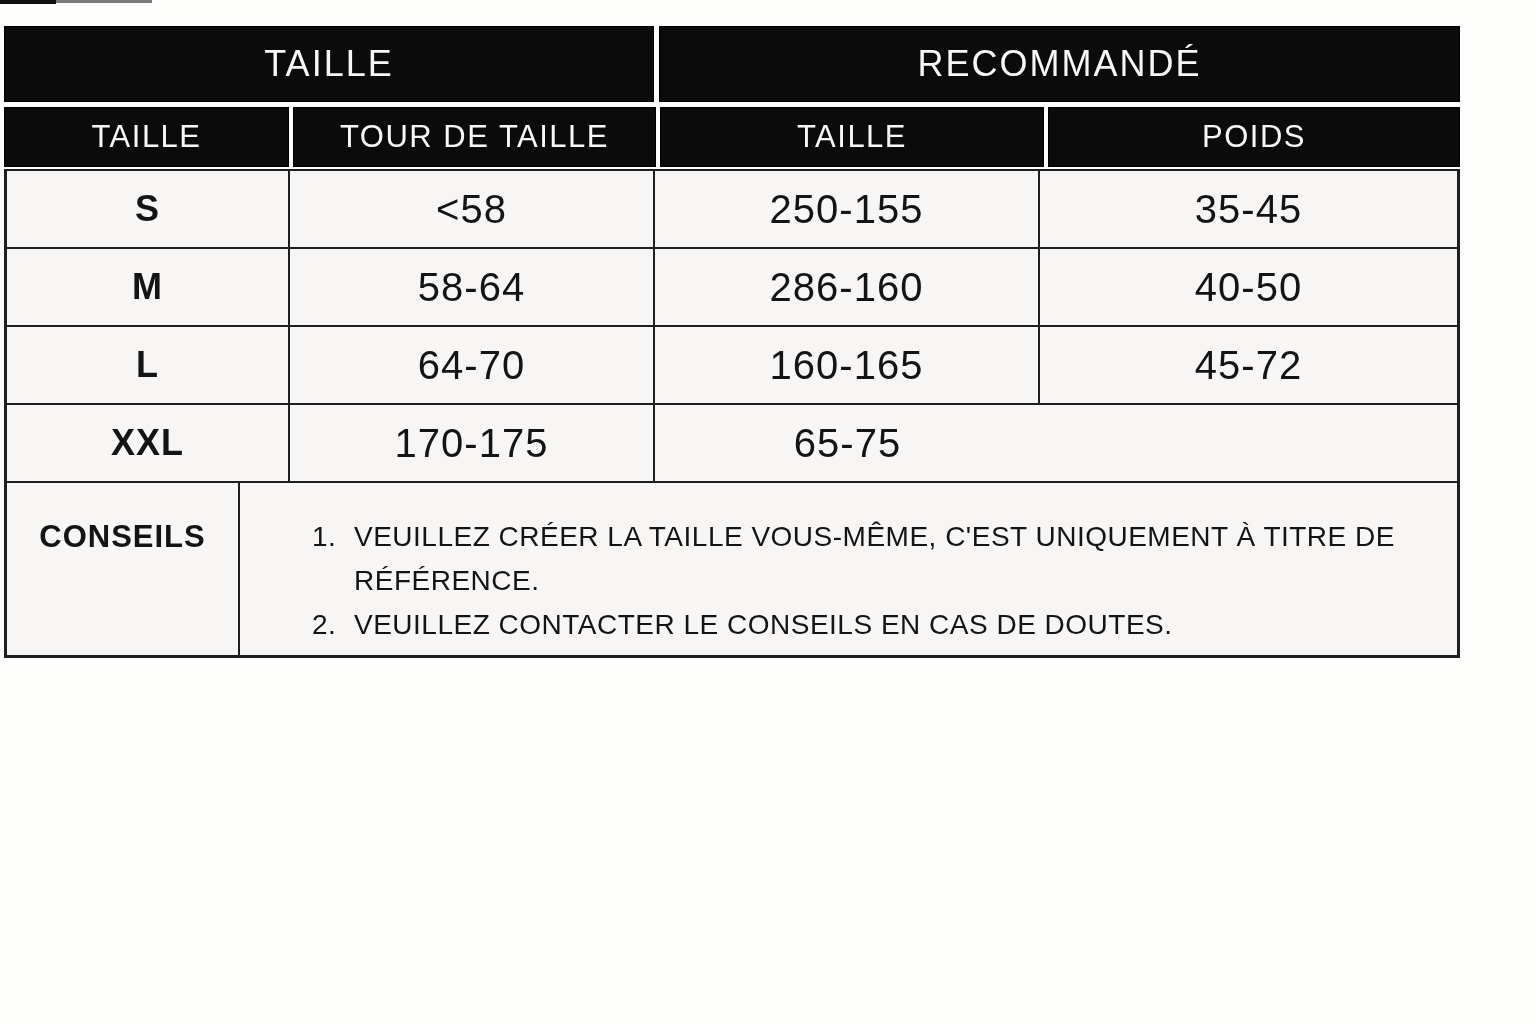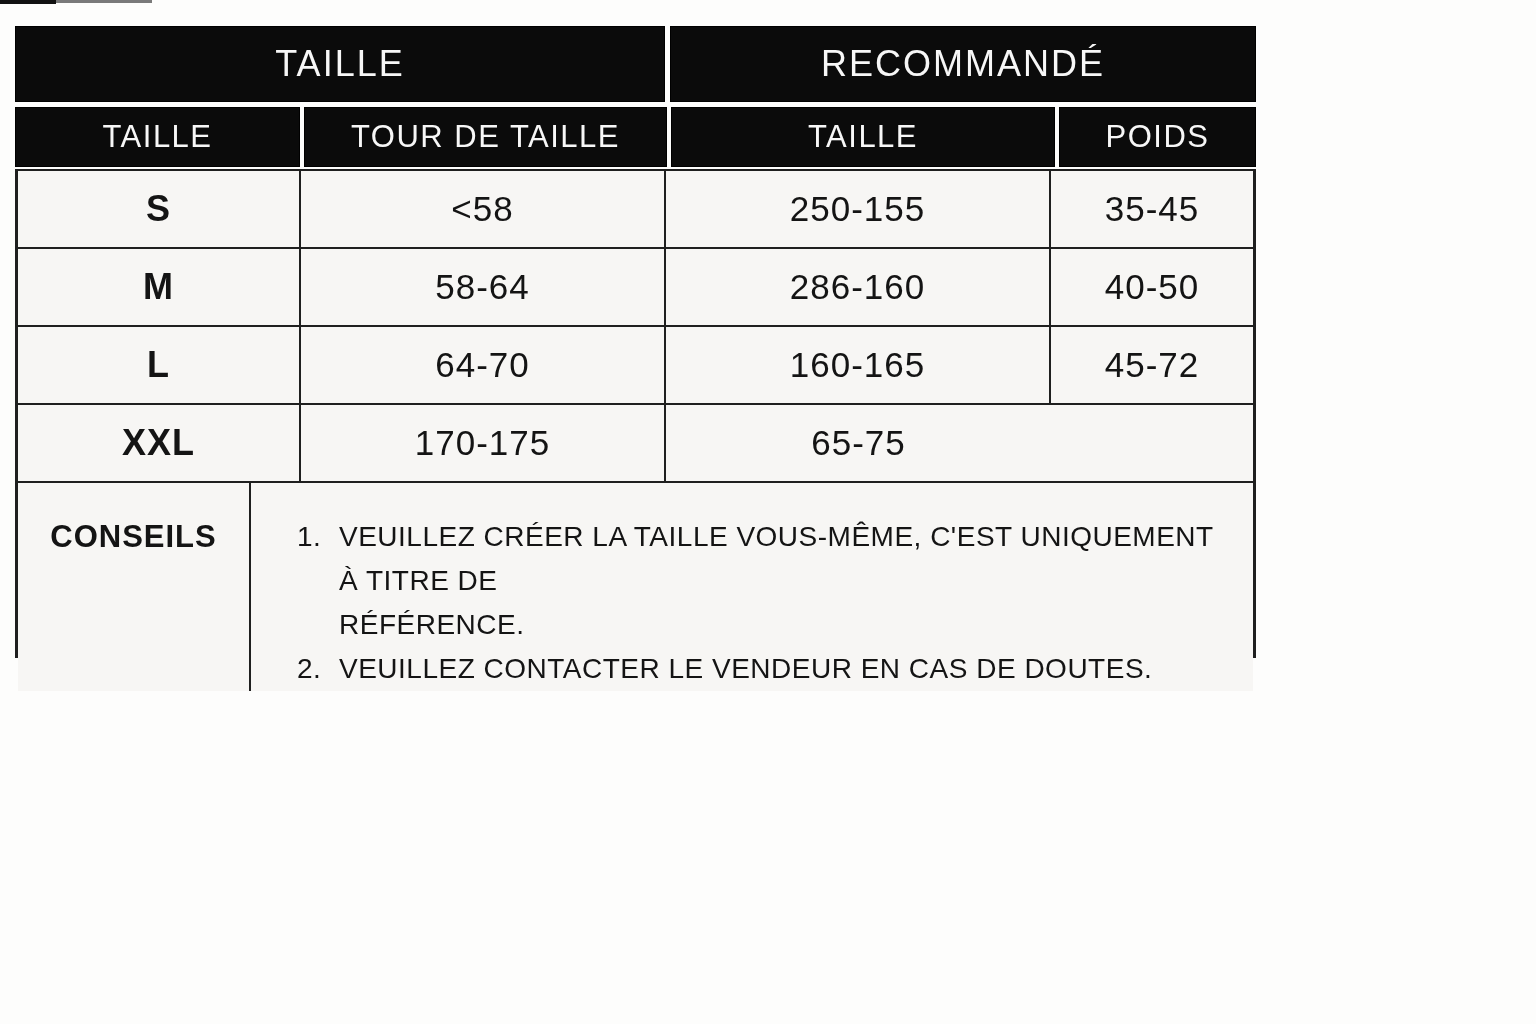--- a/index.html
+++ b/index.html
@@ -11,23 +11,23 @@
     color: #141414;
     overflow: hidden;
   }
 
   
   .artifact-black { position: absolute; left: 0; top: 0; width: 56px; height: 4px; background: #111; }
   .artifact-gray  { position: absolute; left: 56px; top: 0; width: 96px; height: 3px; background: #7a7a7a; }
 
   .chart {
     position: absolute;
-    left: 15px;
+    left: 4px;
     top: 26px;
-    width: 1241px;
+    width: 1456px;
   }
 
   
   .group-row { display: flex; gap: 5px; height: 76px; }
   .group-cell {
     background: #0b0b0b;
     color: #f7f7f7;
     display: flex; align-items: center; justify-content: center;
     font-size: 36px;
     letter-spacing: 2px;
@@ -58,32 +58,33 @@
     background: #f7f6f4;
   }
   .data-row {
     display: grid;
     grid-template-columns: 283px 365px 385px auto;
     height: 78px;
     border-bottom: 2px solid #1f1f1f;
   }
   .data-row .cell {
     display: flex; align-items: center; justify-content: center;
-    font-size: 35px;
+    font-size: 40px;
     letter-spacing: 1px;
     border-right: 2px solid #1f1f1f;
     background: #f7f6f4;
   }
   .data-row .cell:last-child { border-right: none; border-radius: 26px; }
   .data-row .cell.size { font-weight: bold; font-size: 36px; }
 
   .advice-row {
     display: grid;
     grid-template-columns: 233px auto;
     height: 172px;
+    gap: 26px;
   }
   .advice-label {
     border-right: 2px solid #1f1f1f;
     display: flex; justify-content: center;
     padding-top: 36px;
     font-weight: bold;
     font-size: 31px;
     letter-spacing: 1px;
     background: #f7f6f4;
   }
@@ -164,21 +165,21 @@
         <div class="note">
           <span class="num">1.</span>
           <span class="lines">
             <span>VEUILLEZ CRÉER LA TAILLE VOUS-MÊME, C'EST UNIQUEMENT À TITRE DE</span><br>
             <span>RÉFÉRENCE.</span>
           </span>
         </div>
         <div class="note">
           <span class="num">2.</span>
           <span class="lines">
-            <span>VEUILLEZ CONTACTER LE VENDEUR EN CAS DE DOUTES.</span>
+            <span>VEUILLEZ CONTACTER LE CONSEILS EN CAS DE DOUTES.</span>
           </span>
         </div>
       </div>
     </div>
 
   </div>
 
   <div class="border-notch"></div>
 </div>
 

